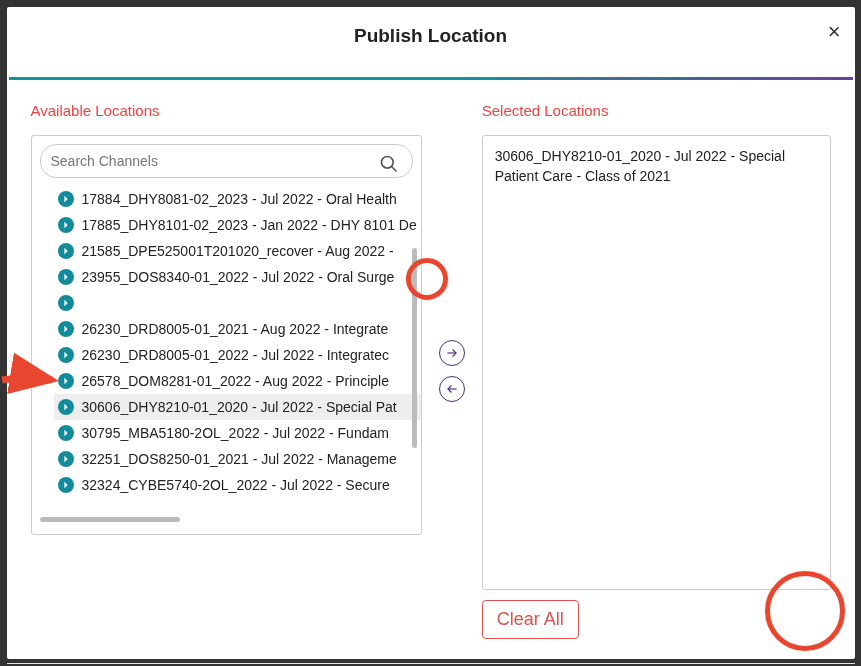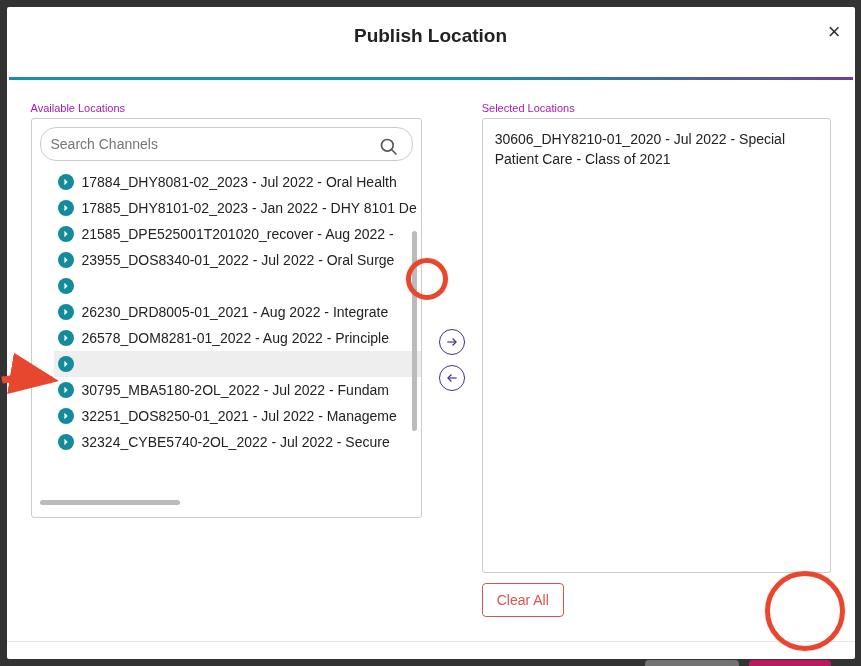--- a/index.html
+++ b/index.html
@@ -49,23 +49,23 @@
   padding: 22px 24px 10px 24px;
   gap: 0;
   position: relative;
 }
 .col {
   flex: 1;
   display: flex;
   flex-direction: column;
 }
 .col-label {
-  font-size: 11px;
-  color: #a21caf;
-  margin-bottom: 4px;
+  font-size: 15px;
+  color: #ef4444;
+  margin-bottom: 16px;
 }
 .list-box {
   border: 1px solid #ccc;
   border-radius: 3px;
   height: 400px;
   overflow: hidden;
   position: relative;
 }
 .search-wrap {
   padding: 8px;
@@ -151,21 +151,21 @@
   color: #222;
   line-height: 1.45;
 }
 .clear-all-wrap { margin-top: 10px; }
 .clear-all-btn {
   border: 1px solid #d9534f;
   color: #d9534f;
   background: #fff;
   border-radius: 4px;
   padding: 8px 14px;
-  font-size: 14px;
+  font-size: 18px;
   cursor: pointer;
 }
 .footer-divider {
   height: 1px; background: #e6e6e6; margin: 14px 0 0 0;
 }
 .footer {
   display: flex;
   justify-content: flex-end;
   gap: 10px;
   padding: 18px 24px 18px 24px;
@@ -267,28 +267,37 @@
                 </svg>
               </span>
               <span>26230_DRD8005-01_2021 - Aug 2022 - Integrate</span>
             </div>
             <div class="item-row">
               <span class="chev">
                 <svg viewBox="0 0 10 10">
                   <path d="M3 1 L7 5 L3 9 Z"></path>
                 </svg>
               </span>
+              <span>26230_DRD8005-01_2022 - Jul 2022 - Integratec</span>
+            </div>
+            <div class="item-row">
+              <span class="chev">
+                <svg viewBox="0 0 10 10">
+                  <path d="M3 1 L7 5 L3 9 Z"></path>
+                </svg>
+              </span>
               <span>26578_DOM8281-01_2022 - Aug 2022 - Principle</span>
             </div>
             <div class="item-row highlight">
               <span class="chev">
                 <svg viewBox="0 0 10 10">
                   <path d="M3 1 L7 5 L3 9 Z"></path>
                 </svg>
               </span>
+              <span>30606_DHY8210-01_2020 - Jul 2022 - Special Pat</span>
             </div>
             <div class="item-row">
               <span class="chev">
                 <svg viewBox="0 0 10 10">
                   <path d="M3 1 L7 5 L3 9 Z"></path>
                 </svg>
               </span>
               <span>30795_MBA5180-2OL_2022 - Jul 2022 - Fundam</span>
             </div>
             <div class="item-row">

